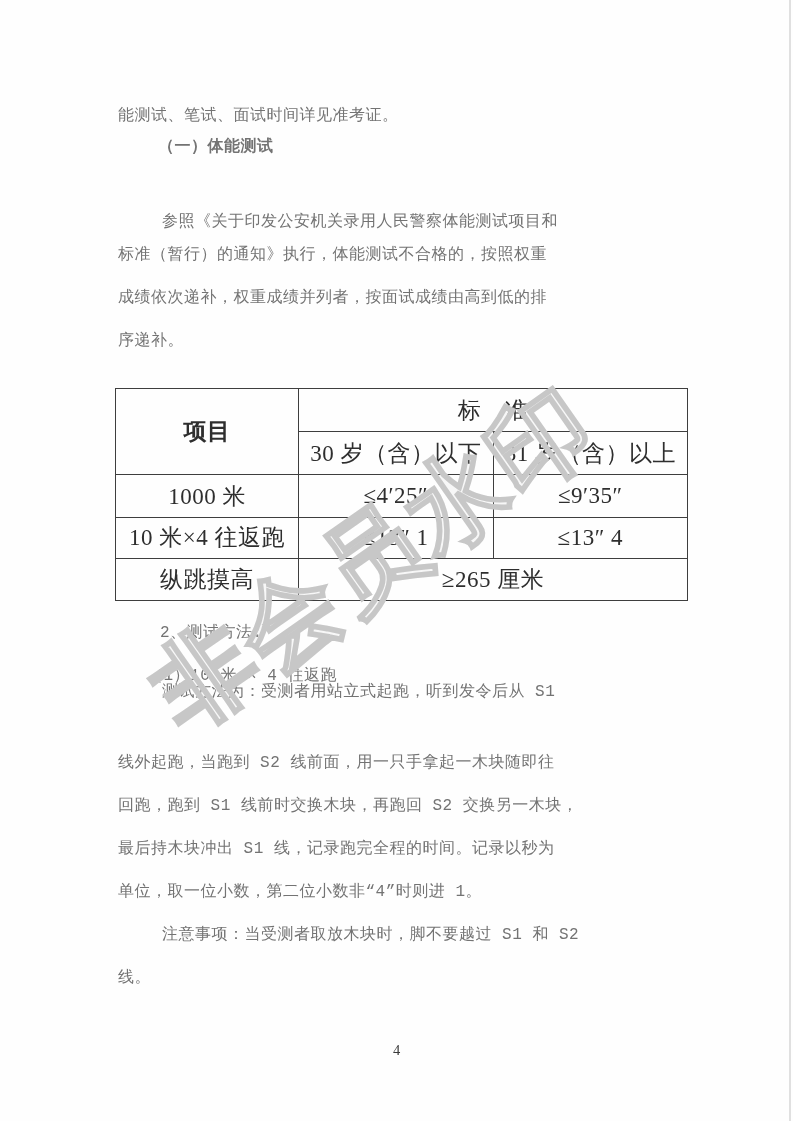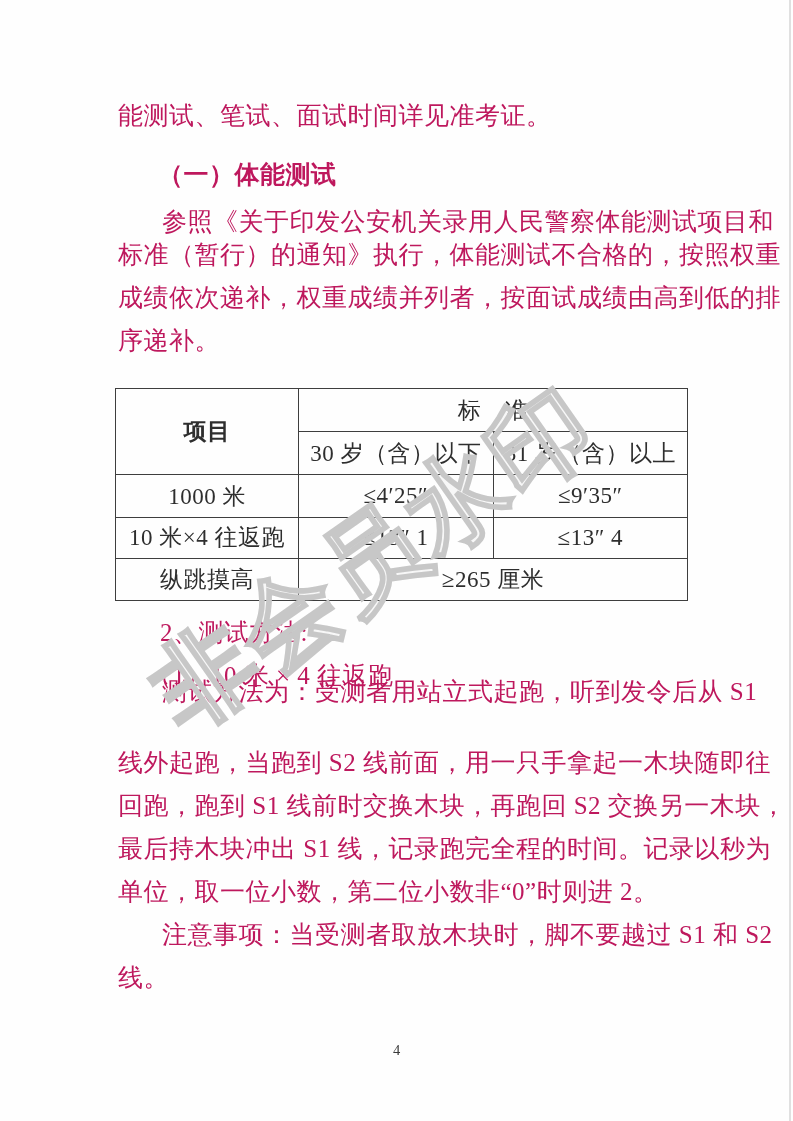--- a/index.html
+++ b/index.html
@@ -12,25 +12,26 @@
     width: 793px; height: 1121px;
     background: #fefefe;
     overflow: hidden;
   }
   .page-edge-right {
     position: absolute; top: 0; right: 2px; bottom: 0;
     width: 2px; background: #e0e0e0;
   }
   .line {
     position: absolute;
-    font-size: 25px;
-    color: #be185d;
+    font-size: 16px;
+    color: #737373;
     letter-spacing: 0.5px;
     white-space: nowrap;
     line-height: 30px;
+    font-family: Liberation Mono, monospace;
   }
   .bold { font-weight: 700; }
   table.standards {
     position: absolute;
     left: 115px; top: 388px;
     width: 573px; height: 213px;
     border-collapse: collapse;
     table-layout: fixed;
   }
   table.standards td {
@@ -73,21 +74,21 @@
     color: #3a3a3a;
   }
 </style>
 </head>
 <body>
 
 <div class="page">
 
   <div class="line" style="top:101px; left:118px;">能测试、笔试、面试时间详见准考证。</div>
 
-  <div class="line bold" style="top:160px; left:158px;">（一）体能测试</div>
+  <div class="line bold" style="top:132px; left:158px;">（一）体能测试</div>
 
   <div>
     <div class="line" style="top:207px; left:162px;">参照《关于印发公安机关录用人民警察体能测试项目和</div>
     <div class="line" style="top:240px; left:118px;">标准（暂行）的通知》执行，体能测试不合格的，按照权重</div>
     <div class="line" style="top:283px; left:118px;text-align:center;">成绩依次递补，权重成绩并列者，按面试成绩由高到低的排</div>
     <div class="line" style="top:326px; left:118px;">序递补。</div>
   </div>
 
 
   <table class="standards">
@@ -119,21 +120,21 @@
 
   <div class="line" style="top:618px; left:160px;">2、测试方法:</div>
 
   <div class="line" style="top:661px; left:147px;">（1）10 米 × 4 往返跑</div>
 
   <div>
     <div class="line" style="top:677px; left:162px;">测试方法为：受测者用站立式起跑，听到发令后从 S1</div>
     <div class="line" style="top:748px; left:118px;">线外起跑，当跑到 S2 线前面，用一只手拿起一木块随即往</div>
     <div class="line" style="top:791px; left:118px;">回跑，跑到 S1 线前时交换木块，再跑回 S2 交换另一木块，</div>
     <div class="line" style="top:834px; left:118px;">最后持木块冲出 S1 线，记录跑完全程的时间。记录以秒为</div>
-    <div class="line" style="top:877px; left:118px;">单位，取一位小数，第二位小数非“0”时则进 2。</div>
+    <div class="line" style="top:877px; left:118px;">单位，取一位小数，第二位小数非“4”时则进 1。</div>
   </div>
 
   <div>
     <div class="line" style="top:920px; left:162px;">注意事项：当受测者取放木块时，脚不要越过 S1 和 S2</div>
     <div class="line" style="top:963px; left:118px;">线。</div>
   </div>
 
   <div class="watermark">非会员水印</div>
 
   <div class="page-number">4</div>

